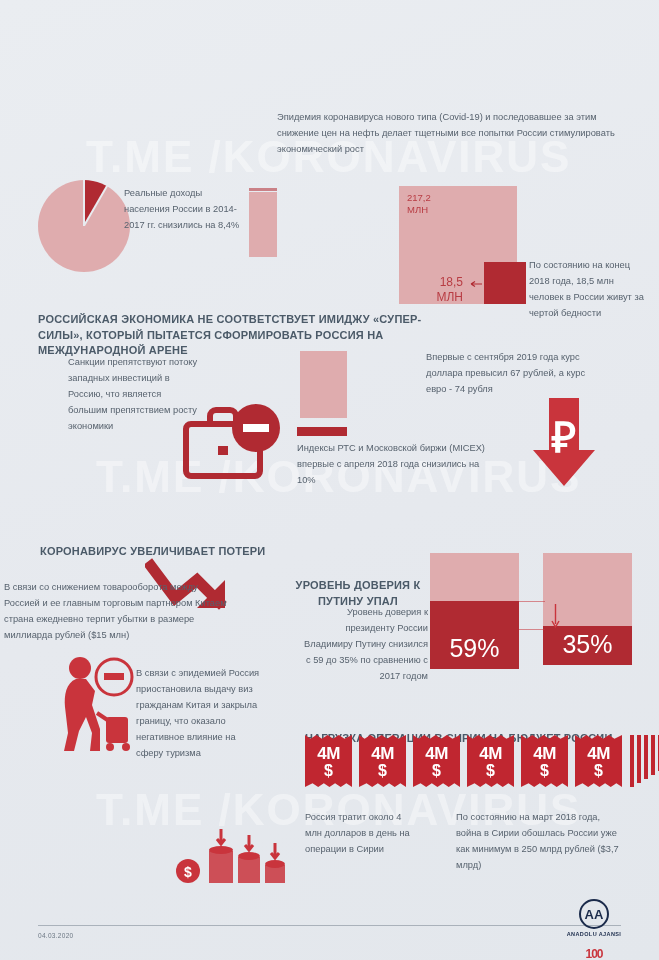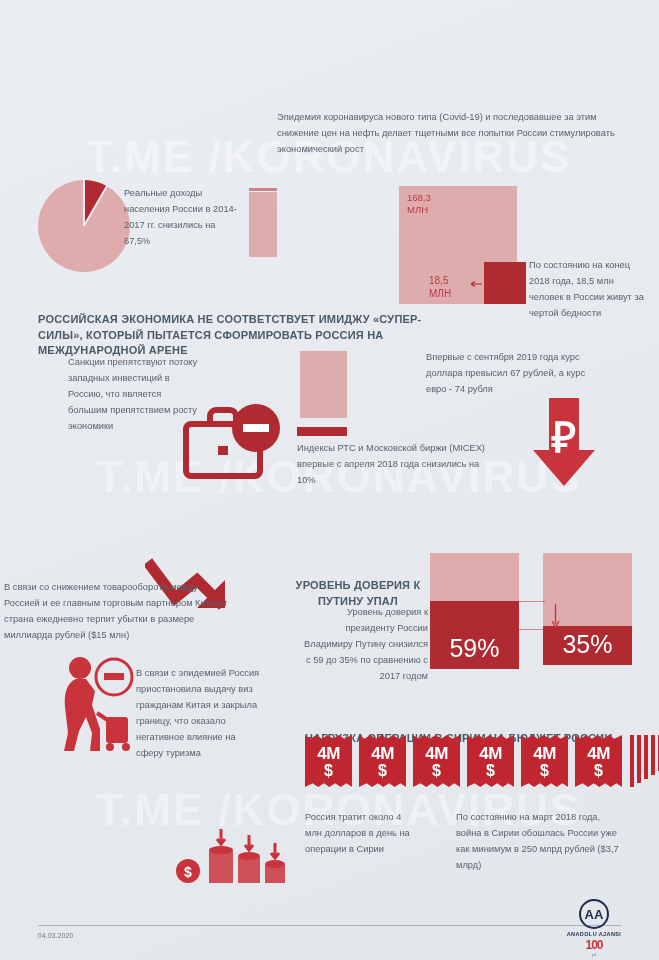--- a/index.html
+++ b/index.html
@@ -42,21 +42,21 @@
              transform-origin: 50% 100%; transform: rotate(30deg) translateX(-1px); }
 
   
   .gdp-bar { position: absolute; left: 249px; top: 192px; width: 28px; height: 65px; }
   .gdp-cap { position: absolute; left: 249px; top: 188px; width: 28px; height: 3px; background: #b02a32; opacity:.55; }
 
   
   .pop-outer { position: absolute; left: 399px; top: 186px; width: 118px; height: 118px; }
   .pop-inner { position: absolute; left: 484px; top: 262px; width: 42px; height: 42px; }
   .pop-lbl-big { position: absolute; left: 407px; top: 192px; font-size: 9.5px; line-height: 1.25; color: #b83c43; font-weight: 400; }
-  .pop-lbl-small { position: absolute; left: 429px; top: 275px; font-size: 10px; line-height: 1.25; color: #b83c43; width: 34px; }
+  .pop-lbl-small { position: absolute; left: 429px; top: 275px; font-size: 12px; line-height: 1.25; color: #b83c43; text-align: right; width: 34px; }
   .pop-arrow { position: absolute; left: 466px; top: 281px; width: 16px; height: 7px; }
 
   
   .rts-bar { position: absolute; left: 300px; top: 351px; width: 47px; height: 67px; }
   .rts-drop { position: absolute; left: 297px; top: 427px; width: 50px; height: 9px; }
 
   
   .ruble { position: absolute; left: 533px; top: 398px; width: 62px; height: 88px; }
 
   
@@ -83,46 +83,46 @@
   .note-dollar { top: 27px; font-size: 16px; font-weight: 700; }
   .stripe { position: absolute; width: 4px; background: #c02630; }
 
   
   .foot-rule { position: absolute; left: 38px; top: 925px; width: 583px; height: 1px; background: #7a8592; opacity:.55; }
   .foot-date { position: absolute; left: 38px; top: 932px; font-size: 6.5px; color: #6d7884; letter-spacing: .3px; }
   .logo { position: absolute; right: 32px; top: 899px; width: 66px; text-align: center; }
   .logo-mark { width: 30px; height: 30px; border-radius: 50%; border: 2px solid #1b2b4b; margin: 0 auto;
                display:flex; align-items:center; justify-content:center; color:#1b2b4b; font-size:13px; font-weight:700; }
   .logo-name { font-size: 5.5px; color: #1b2b4b; letter-spacing: .4px; margin-top: 2px; font-weight: 700; }
-  .logo-100 { font-size: 12px; color: #c9343c; font-weight: 700; margin-top: 1px; letter-spacing: -1px; }
+  .logo-100 { font-size: 12px; color: #c9343c; font-weight: 700; margin-top: 10px; letter-spacing: -1px; }
   .logo-sub { font-size: 4px; color: #6d7884; letter-spacing: .2px; }
 </style>
 </head>
 <body>
 
 <div class="page">
 
   <div class="wm wm1">T.ME /KORONAVIRUS</div>
   <div class="wm wm2">T.ME /KORONAVIRUS</div>
   <div class="wm wm3">T.ME /KORONAVIRUS</div>
 
 
   <div class="body-text" style="left:277px; top:110px; width:345px;">Эпидемия коронавируса нового типа (Covid-19) и последовавшее за этим снижение цен на нефть делает тщетными все попытки России стимулировать экономический рост</div>
 
   <div class="pie">
     <div class="pie-sep"></div>
   </div>
-  <div class="body-text" style="left:124px; top:186px; width:120px;">Реальные доходы населения России в 2014-2017 гг. снизились на 67,5%</div>
+  <div class="body-text" style="left:124px; top:186px; width:120px;">Реальные доходы населения России в 2014-2017 гг. снизились на 8,4%</div>
 
   <div class="gdp-cap"></div>
   <div class="gdp-bar pink"></div>
 
   <div class="pop-outer pink"></div>
   <div class="pop-lbl-big">
-    <div>168,3</div>
+    <div>217,2</div>
     <div>МЛН</div>
   </div>
   <div class="pop-inner darkred"></div>
   <div class="pop-lbl-small">
     <div>18,5</div>
     <div>МЛН</div>
   </div>
   <svg class="pop-arrow" viewBox="0 0 16 7">
     <path d="M16 3 L5 3 M5 3 L9 0.5 M5 3 L9 5.5" stroke="#b02a32" stroke-width="1.2" fill="none"></path>
   </svg>
@@ -142,20 +142,21 @@
   <div class="rts-bar pink"></div>
   <div class="rts-drop darkred"></div>
   <div class="body-text" style="left:297px; top:441px; width:200px;">Индексы РТС и Московской биржи (MICEX) впервые с апреля 2018 года снизились на 10%</div>
 
   <div class="body-text" style="left:426px; top:350px; width:180px;">Впервые с сентября 2019 года курс доллара превысил 67 рублей, а курс евро - 74 рубля</div>
   <svg class="ruble" viewBox="0 0 62 88">
     <path d="M16 0 H46 V52 H62 L31 88 L0 52 H16 Z" fill="#c9343c"></path>
     <text x="31" y="54" text-anchor="middle" font-size="42" font-weight="700" fill="#ffffff" font-family="Liberation Sans, sans-serif">₽</text>
   </svg>
 
+  <div class="section-head" style="left:40px; top:524px; width:300px;">КОРОНАВИРУС УВЕЛИЧИВАЕТ ПОТЕРИ</div>
 
   <svg class="trend" viewBox="0 0 90 60">
     <path d="M6 8 L30 40 L52 22 L74 44" fill="none" stroke="#b02a32" stroke-width="11" stroke-linecap="square" stroke-linejoin="miter"></path>
     <path d="M80 50 L80 22 L52 50 Z" fill="#b02a32"></path>
   </svg>
 
   <div class="body-text" style="left:4px; top:580px; width:230px;">В связи со снижением товарооборота между Россией и ее главным торговым партнером Китаем страна ежедневно терпит убытки в размере миллиарда рублей ($15 млн)</div>
 
   <svg class="traveler" viewBox="0 0 78 100">
     <circle cx="18" cy="13" r="11" fill="#c9343c"></circle>

